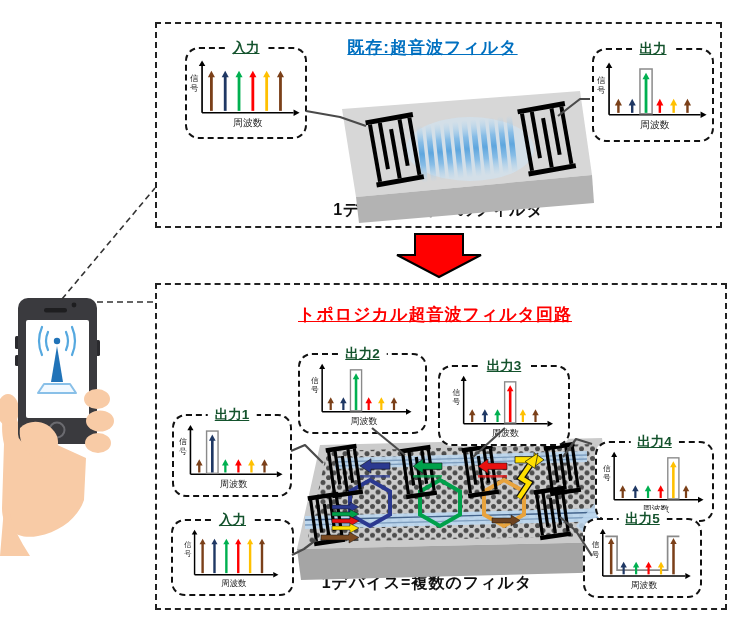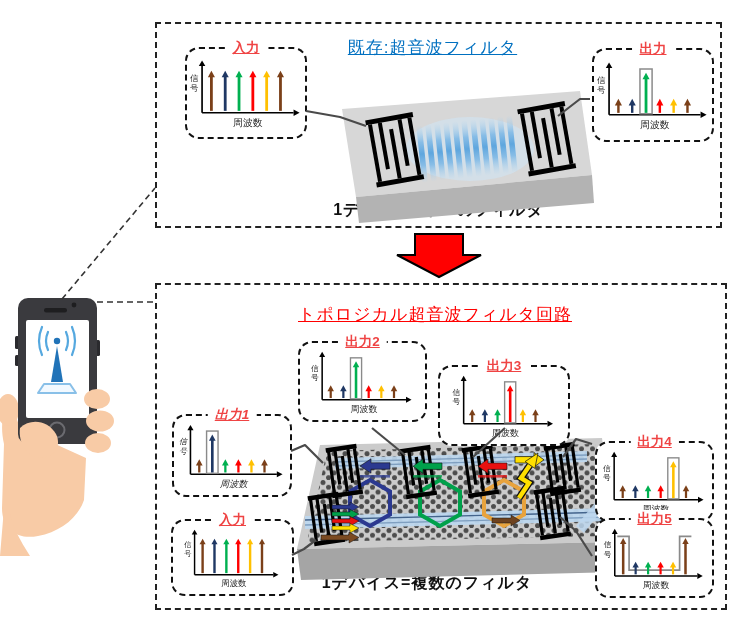--- a/index.html
+++ b/index.html
@@ -1,29 +1,29 @@
 <!DOCTYPE html>
 <html><head>
 <meta charset="utf-8">
 <style>
   html,body{margin:0;padding:0;background:#fff;}
   #canvas{position:relative;width:735px;height:629px;background:#fff;overflow:hidden;
           font-family:"Liberation Sans","DejaVu Sans",sans-serif;}
   .panel{position:absolute;border:2px dashed #222;background:#fff;box-sizing:border-box;}
-  .panel-title{position:absolute;left:0;right:12px;text-align:center;font-weight:normal;
+  .panel-title{position:absolute;left:0;right:12px;text-align:center;font-weight:bold;
                font-size:17px;letter-spacing:1px;text-decoration:underline;}
   .blue-title{color:#0070C0;}
   .red-title{color:#FF0000;}
   .panel-caption{position:absolute;left:0;right:0;text-align:center;font-weight:bold;
                  font-size:16px;color:#111;letter-spacing:1px;}
   .spec-box{position:absolute;border:2px dashed #111;border-radius:14px;background:#fff;
             box-sizing:border-box;z-index:20;}
   .spec-title{position:absolute;top:-10px;left:50%;transform:translateX(-50%);
               background:#fff;padding:0 7px;font-weight:bold;font-size:13.5px;
-              color:#ef4444;text-decoration:underline;white-space:nowrap;}
+              color:#14532d;text-decoration:underline;white-space:nowrap;}
   .spec-chart{position:absolute;left:2px;top:8px;width:calc(100% - 6px);height:calc(100% - 12px);}
   svg{display:block;}
   #overlay{position:absolute;left:0;top:0;z-index:30;pointer-events:none;}
   .devsvg{position:absolute;z-index:5;}
 </style>
 </head>
 <body>
 
 <div id="canvas">
 
@@ -186,21 +186,21 @@
       <g stroke="#111" stroke-width="0.5">
         <path d="M45,73 L63,73 L63,70 L72,75 L63,80 L63,77 L45,77 Z" fill="#2B3990"></path>
         <path d="M45,80 L63,80 L63,77.5 L72,82 L63,87 L63,84 L45,84 Z" fill="#00A14B"></path>
         <path d="M45,87 L63,87 L63,84.5 L72,89 L63,94 L63,91 L45,91 Z" fill="#E81111"></path>
         <path d="M45,94 L63,94 L63,91.5 L72,96 L63,101 L63,98 L45,98 Z" fill="#FFE000"></path>
         <path d="M34,103 L62,103 L62,100 L72,105.5 L62,111 L62,108 L34,108 Z" fill="#7B4A21"></path>
       </g>
       <path d="M205,86 L224,86 L224,83 L233,88.5 L224,94 L224,91 L205,91 Z" fill="#6E4320" stroke="#111" stroke-width="0.5"></path>
     </svg>
 
-    <div class="spec-box" style="left:15px;top:129px;width:120px;height:83px;font-style:italic;">
+    <div class="spec-box" style="left:15px;top:129px;width:120px;height:83px;">
       <div class="spec-title">出力1</div>
       <svg class="spec-chart" viewBox="0 0 120 76" preserveAspectRatio="xMidYMid meet">
           <line x1="14" y1="57" x2="112" y2="57" stroke="#000" stroke-width="1.8"></line>
           <polygon points="112,53.5 112,60.5 118.5,57" fill="#000"></polygon>
           <line x1="14" y1="57" x2="14" y2="6" stroke="#000" stroke-width="1.8"></line>
           <polygon points="10.5,7 17.5,7 14,1" fill="#000"></polygon>
           <text x="5.5" y="23" font-size="9" text-anchor="middle" fill="#222">信</text>
           <text x="5.5" y="34" font-size="9" text-anchor="middle" fill="#222">号</text>
           <text x="63" y="71.5" font-size="10.5" text-anchor="middle" fill="#222">周波数</text>
           <line x1="24" y1="55" x2="24" y2="46" stroke="#7B4019" stroke-width="2.6"></line>
@@ -211,21 +211,21 @@
           <line x1="53.6" y1="55" x2="53.6" y2="46" stroke="#00B050" stroke-width="2.6"></line>
           <polygon points="49.800000000000004,47 57.4,47 53.6,40" fill="#00B050"></polygon>
           <line x1="68.4" y1="55" x2="68.4" y2="46" stroke="#FF0000" stroke-width="2.6"></line>
           <polygon points="64.60000000000001,47 72.2,47 68.4,40" fill="#FF0000"></polygon>
           <line x1="83.2" y1="55" x2="83.2" y2="46" stroke="#FFC000" stroke-width="2.6"></line>
           <polygon points="79.4,47 87,47 83.2,40" fill="#FFC000"></polygon>
           <line x1="98" y1="55" x2="98" y2="46" stroke="#7B4019" stroke-width="2.6"></line>
           <polygon points="94.2,47 101.8,47 98,40" fill="#7B4019"></polygon>
         </svg>
     </div>
-    <div class="spec-box" style="left:141px;top:56px;width:129px;height:81px;text-align:center;">
+    <div class="spec-box" style="left:141px;top:68px;width:129px;height:81px;text-align:center;">
       <div class="spec-title">出力2</div>
       <svg class="spec-chart" viewBox="0 0 120 76" preserveAspectRatio="xMidYMid meet">
           <line x1="14" y1="57" x2="112" y2="57" stroke="#000" stroke-width="1.8"></line>
           <polygon points="112,53.5 112,60.5 118.5,57" fill="#000"></polygon>
           <line x1="14" y1="57" x2="14" y2="6" stroke="#000" stroke-width="1.8"></line>
           <polygon points="10.5,7 17.5,7 14,1" fill="#000"></polygon>
           <text x="5.5" y="23" font-size="9" text-anchor="middle" fill="#222">信</text>
           <text x="5.5" y="34" font-size="9" text-anchor="middle" fill="#222">号</text>
           <text x="63" y="71.5" font-size="10.5" text-anchor="middle" fill="#222">周波数</text>
           <line x1="24" y1="55" x2="24" y2="46" stroke="#7B4019" stroke-width="2.6"></line>
@@ -286,21 +286,21 @@
           <polygon points="49.800000000000004,47 57.4,47 53.6,40" fill="#00B050"></polygon>
           <line x1="68.4" y1="55" x2="68.4" y2="46" stroke="#FF0000" stroke-width="2.6"></line>
           <polygon points="64.60000000000001,47 72.2,47 68.4,40" fill="#FF0000"></polygon>
           <rect x="76.7" y="8" width="13" height="48" fill="none" stroke="#8a8a8a" stroke-width="1.6"></rect>
           <line x1="83.2" y1="55" x2="83.2" y2="18" stroke="#FFC000" stroke-width="3"></line>
           <polygon points="79.4,19 87,19 83.2,12" fill="#FFC000"></polygon>
           <line x1="98" y1="55" x2="98" y2="46" stroke="#7B4019" stroke-width="2.6"></line>
           <polygon points="94.2,47 101.8,47 98,40" fill="#7B4019"></polygon>
         </svg>
     </div>
-    <div class="spec-box" style="left:438px;top:233px;width:119px;height:80px;padding-left:44px;">
+    <div class="spec-box" style="left:426px;top:233px;width:119px;height:80px;padding-left:44px;">
       <div class="spec-title">出力5</div>
       <svg class="spec-chart" viewBox="0 0 120 76" preserveAspectRatio="xMidYMid meet">
           <line x1="14" y1="57" x2="112" y2="57" stroke="#000" stroke-width="1.8"></line>
           <polygon points="112,53.5 112,60.5 118.5,57" fill="#000"></polygon>
           <line x1="14" y1="57" x2="14" y2="6" stroke="#000" stroke-width="1.8"></line>
           <polygon points="10.5,7 17.5,7 14,1" fill="#000"></polygon>
           <text x="5.5" y="23" font-size="9" text-anchor="middle" fill="#222">信</text>
           <text x="5.5" y="34" font-size="9" text-anchor="middle" fill="#222">号</text>
           <text x="63" y="71.5" font-size="10.5" text-anchor="middle" fill="#222">周波数</text>
           <path d="M17,10 L31,10 L31,50 L91,50 L91,10 L105,10" fill="none" stroke="#8a8a8a" stroke-width="2"></path>

